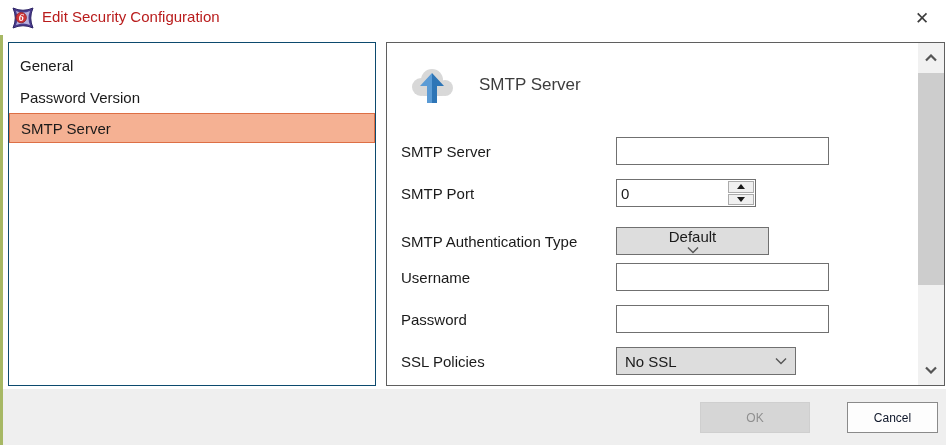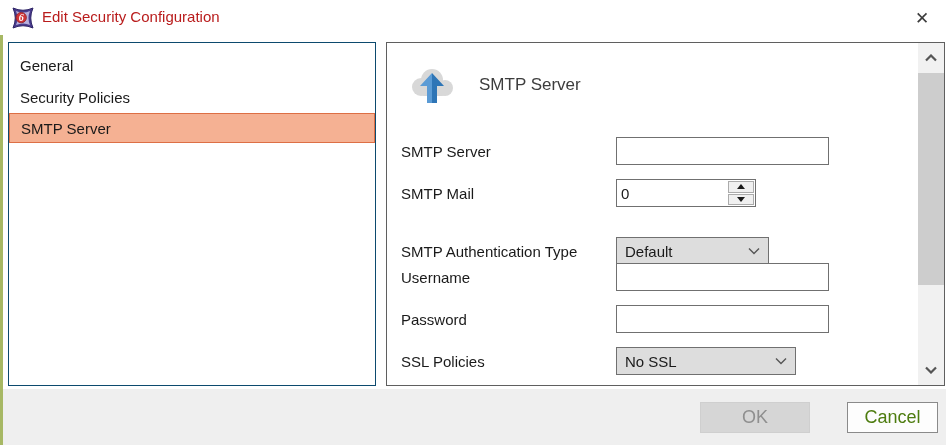--- a/index.html
+++ b/index.html
@@ -94,28 +94,28 @@
   .sb-up { top:0; }
   .sb-down { bottom:0; }
   .sb-thumb { position:absolute; left:0; top:30px; width:26px; height:212px; background:#cdcdcd; cursor:pointer; }
 
   
   .footer {
     position:absolute; left:3px; top:389px; width:943px; height:56px; background:#efefef;
   }
   .btn {
     position:absolute; top:13px; height:31px; font-family:"Liberation Sans", sans-serif;
-    font-size:18px; display:flex; align-items:center; justify-content:center; cursor:pointer;
+    font-size:12px; display:flex; align-items:center; justify-content:center; cursor:pointer;
   }
   .btn-ok {
     left:697px; width:110px; background:#d6d6d6; color:#8f8f8f;
     border:1px solid #cfcfcf; cursor:default;
   }
   .btn-cancel {
-    left:844px; width:91px; background:#fdfdfd; color:#4d7c0f; border:1px solid #8a8a8a;
+    left:844px; width:91px; background:#fdfdfd; color:#0f172a; border:1px solid #8a8a8a;
   }
 </style>
 </head>
 <body>
 
 <div class="window">
 
   <div class="titlebar">
     <svg class="app-icon" viewBox="0 0 22 22">
       <path d="M1,1 Q11,5.5 21,1 Q16.5,11 21,21 Q11,16.5 1,21 Q5.5,11 1,1 Z" fill="#4a3c8e" stroke="#2e2466" stroke-width="1"></path>
@@ -124,21 +124,21 @@
       <text x="9.2" y="14.4" font-size="10" font-style="italic" font-weight="bold" font-family="Liberation Serif, serif" fill="#ffffff" text-anchor="middle">6</text>
     </svg>
     <div class="title-text">Edit Security Configuration</div>
     <div class="close-btn">✕</div>
   </div>
 
   <div class="accent-strip"></div>
 
   <div class="left-panel">
     <div class="nav-item">General</div>
-    <div class="nav-item">Security Policies</div>
+    <div class="nav-item">Password Version</div>
     <div class="nav-item selected">SMTP Server</div>
   </div>
 
   <div class="right-panel">
 
     <svg class="panel-header-icon" viewBox="0 0 50 42">
       <g fill="#d8d8d8">
         <circle cx="14" cy="22" r="9"></circle>
         <circle cx="25" cy="15" r="11"></circle>
         <circle cx="38" cy="23" r="8"></circle>
@@ -148,37 +148,37 @@
       <polygon points="25,8 37,21 30,21 30,38 25,38" fill="#2e75b6"></polygon>
     </svg>
     <div class="panel-title">SMTP Server</div>
 
     <div class="form-row" style="top:94px; width:100%;">
       <div class="form-label">SMTP Server</div>
       <input class="text-input ctl" type="text" value="" style="">
     </div>
 
     <div class="form-row" style="top:136px; width:100%;">
-      <div class="form-label">SMTP Mail</div>
+      <div class="form-label">SMTP Port</div>
       <div class="spinner ctl">
         <input class="spinner-value" type="text" value="0" style="">
         <div class="spin-buttons">
           <div class="spin-btn">
               <span class="tri-up"></span>
             </div>
           <div class="spin-btn">
               <span class="tri-down"></span>
             </div>
         </div>
       </div>
     </div>
 
-    <div class="form-row" style="top:194px; width:100%;">
+    <div class="form-row" style="top:184px; width:100%;">
       <div class="form-label">SMTP Authentication Type</div>
-      <div class="dropdown ctl" style="width:153px;">
+      <div class="dropdown ctl" style="width:153px;flex-direction:column;">
         <span class="dd-value">Default</span>
         <svg class="dd-chevron" viewBox="0 0 12 8">
           <polyline points="1,1.5 6,6.5 11,1.5" fill="none" stroke="#565656" stroke-width="1.4"></polyline>
         </svg>
       </div>
     </div>
 
     <div class="form-row" style="top:262px; width:100%;">
       <div class="form-label">Password</div>
       <input class="text-input ctl" type="text" value="" style="">

